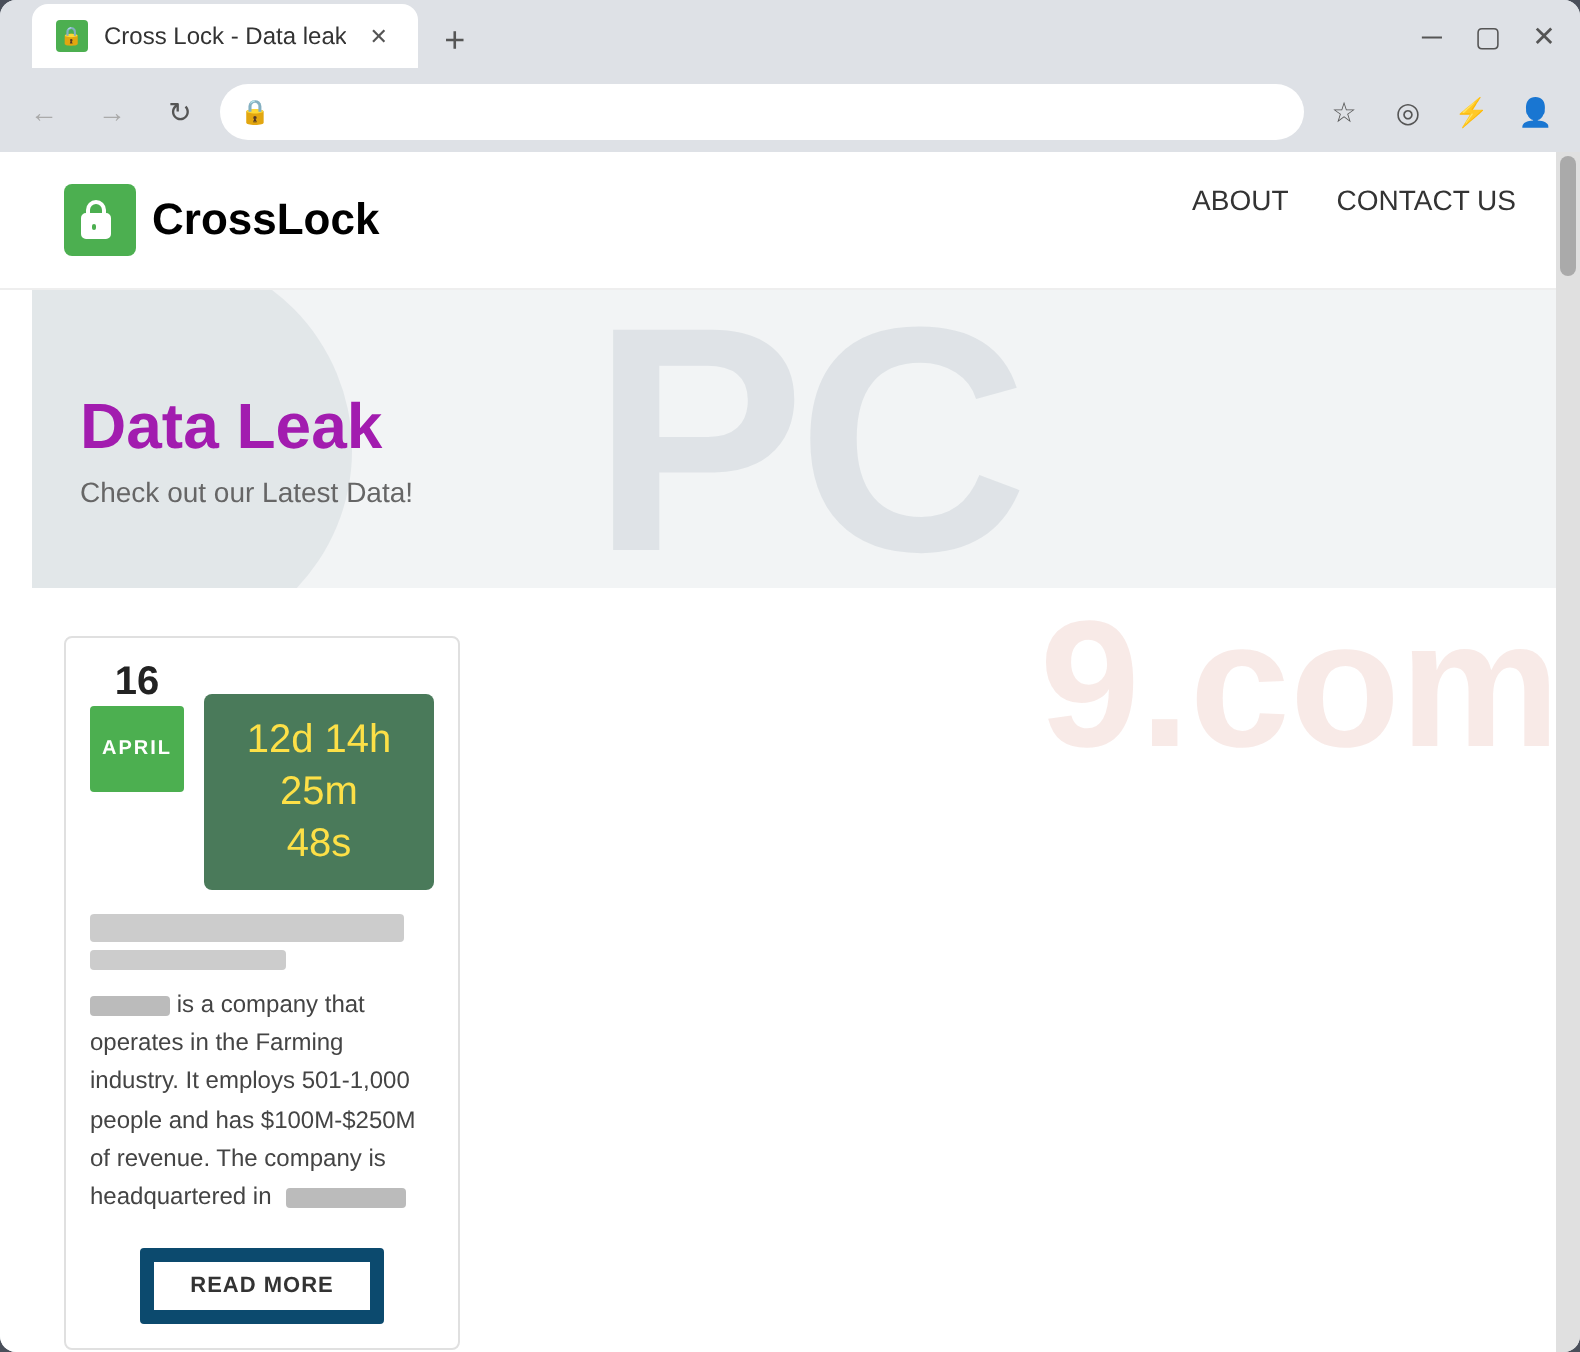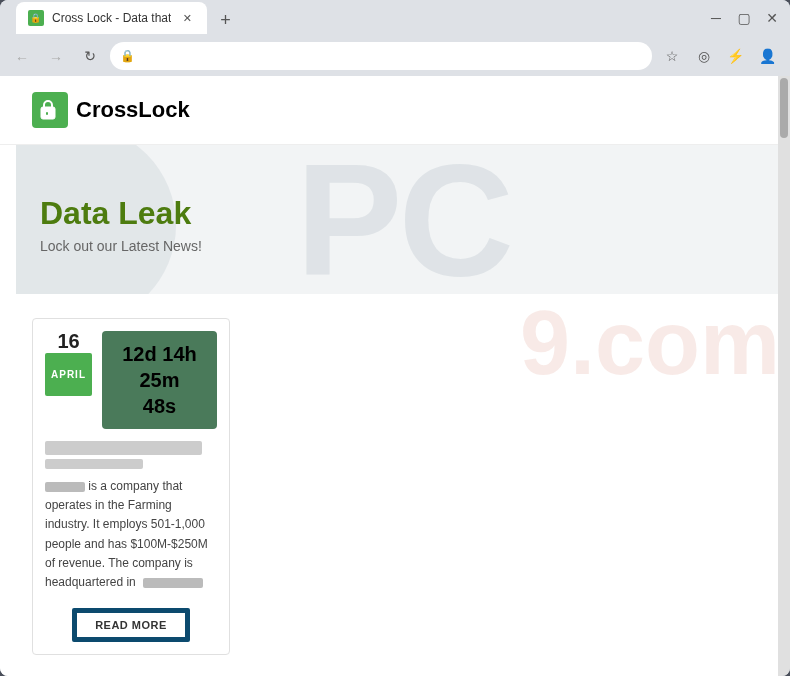--- a/index.html
+++ b/index.html
@@ -264,21 +264,21 @@
       top: -20px;
       width: 200px;
       height: 200px;
       background: rgba(180,190,200,0.25);
       border-radius: 50%;
     }
 
     .hero-title {
       font-size: 32px;
       font-weight: 800;
-      color: #4d7c0f;
+      color: #a21caf;
       position: relative;
       z-index: 1;
     }
 
     .hero-subtitle {
       font-size: 14px;
       color: #666;
       margin-top: 6px;
       position: relative;
       z-index: 1;
@@ -327,28 +327,29 @@
       font-size: 10px;
       font-weight: bold;
       padding: 16px 6px;
       border-radius: 2px;
       letter-spacing: 1px;
       margin-top: 2px;
     }
 
     .timer-box {
       background: #4a7a5a;
-      color: #000000;
+      color: #fde047;
       padding: 10px 14px;
       border-radius: 4px;
       font-size: 20px;
-      font-weight: bold;
+      font-weight: normal;
       text-align: center;
       line-height: 1.3;
       flex: 1;
+      margin-top: 16px;
     }
 
     .card-company-name {
       height: 14px;
       background: #ccc;
       border-radius: 2px;
       margin: 12px 12px 4px;
       width: 80%;
     }
 
@@ -368,21 +369,21 @@
     }
 
     .card-footer {
       padding: 16px 12px 12px;
       display: flex;
       justify-content: center;
     }
 
     .read-more-btn {
       background: #fff;
-      border: 5px solid #0c4a6e;
+      border: 7px solid #0c4a6e;
       padding: 6px 18px;
       font-size: 11px;
       font-weight: bold;
       color: #333;
       cursor: pointer;
       letter-spacing: 0.5px;
       border-radius: 2px;
     }
 
     
@@ -403,21 +404,21 @@
   </style>
 </head>
 <body>
 
 <div class="browser-frame">
 
   <div class="title-bar">
     <div class="tab-bar">
       <div class="tab">
         <div class="tab-favicon">🔒</div>
-        <span class="tab-title">Cross Lock - Data that</span>
+        <span class="tab-title">Cross Lock - Data leak</span>
         <div class="tab-close">✕</div>
       </div>
       <div class="tab-new">+</div>
     </div>
     <div class="window-controls">
       <div class="win-btn">─</div>
       <div class="win-btn">▢</div>
       <div class="win-btn">✕</div>
     </div>
   </div>
@@ -447,27 +448,31 @@
             <svg width="22" height="22" viewBox="0 0 22 22" fill="none">
               <rect x="2" y="8" width="14" height="12" rx="2" fill="white" stroke="white" stroke-width="1"></rect>
               <path d="M5 8V6a4 4 0 0 1 8 0v2" stroke="white" stroke-width="2" fill="none"></path>
               <rect x="7" y="13" width="2" height="3" rx="1" fill="#4caf50"></rect>
             </svg>
           </div>
           <span class="logo-text">
             <span class="cross">Cross</span><span class="lock">Lock</span>
           </span>
         </div>
+        <nav class="site-nav">
+          <a class="nav-link">ABOUT</a>
+          <a class="nav-link">CONTACT US</a>
+        </nav>
       </div>
 
       <div class="hero-section">
         <div class="hero-bg-circle"></div>
         <div class="hero-bg-text">PC</div>
         <h1 class="hero-title">Data Leak</h1>
-        <p class="hero-subtitle">Lock out our Latest News!</p>
+        <p class="hero-subtitle">Check out our Latest Data!</p>
       </div>
 
       <div class="content-area">
 
         <div style="position:absolute; right:10px; top:0; font-size:90px; font-weight:900; color:rgba(200,80,60,0.12); pointer-events:none; z-index:0; line-height:1.1;">9.com</div>
 
         <div class="leak-card">
           <div class="card-date-row">
             <div class="date-badge">
               <span class="date-day">16</span>

